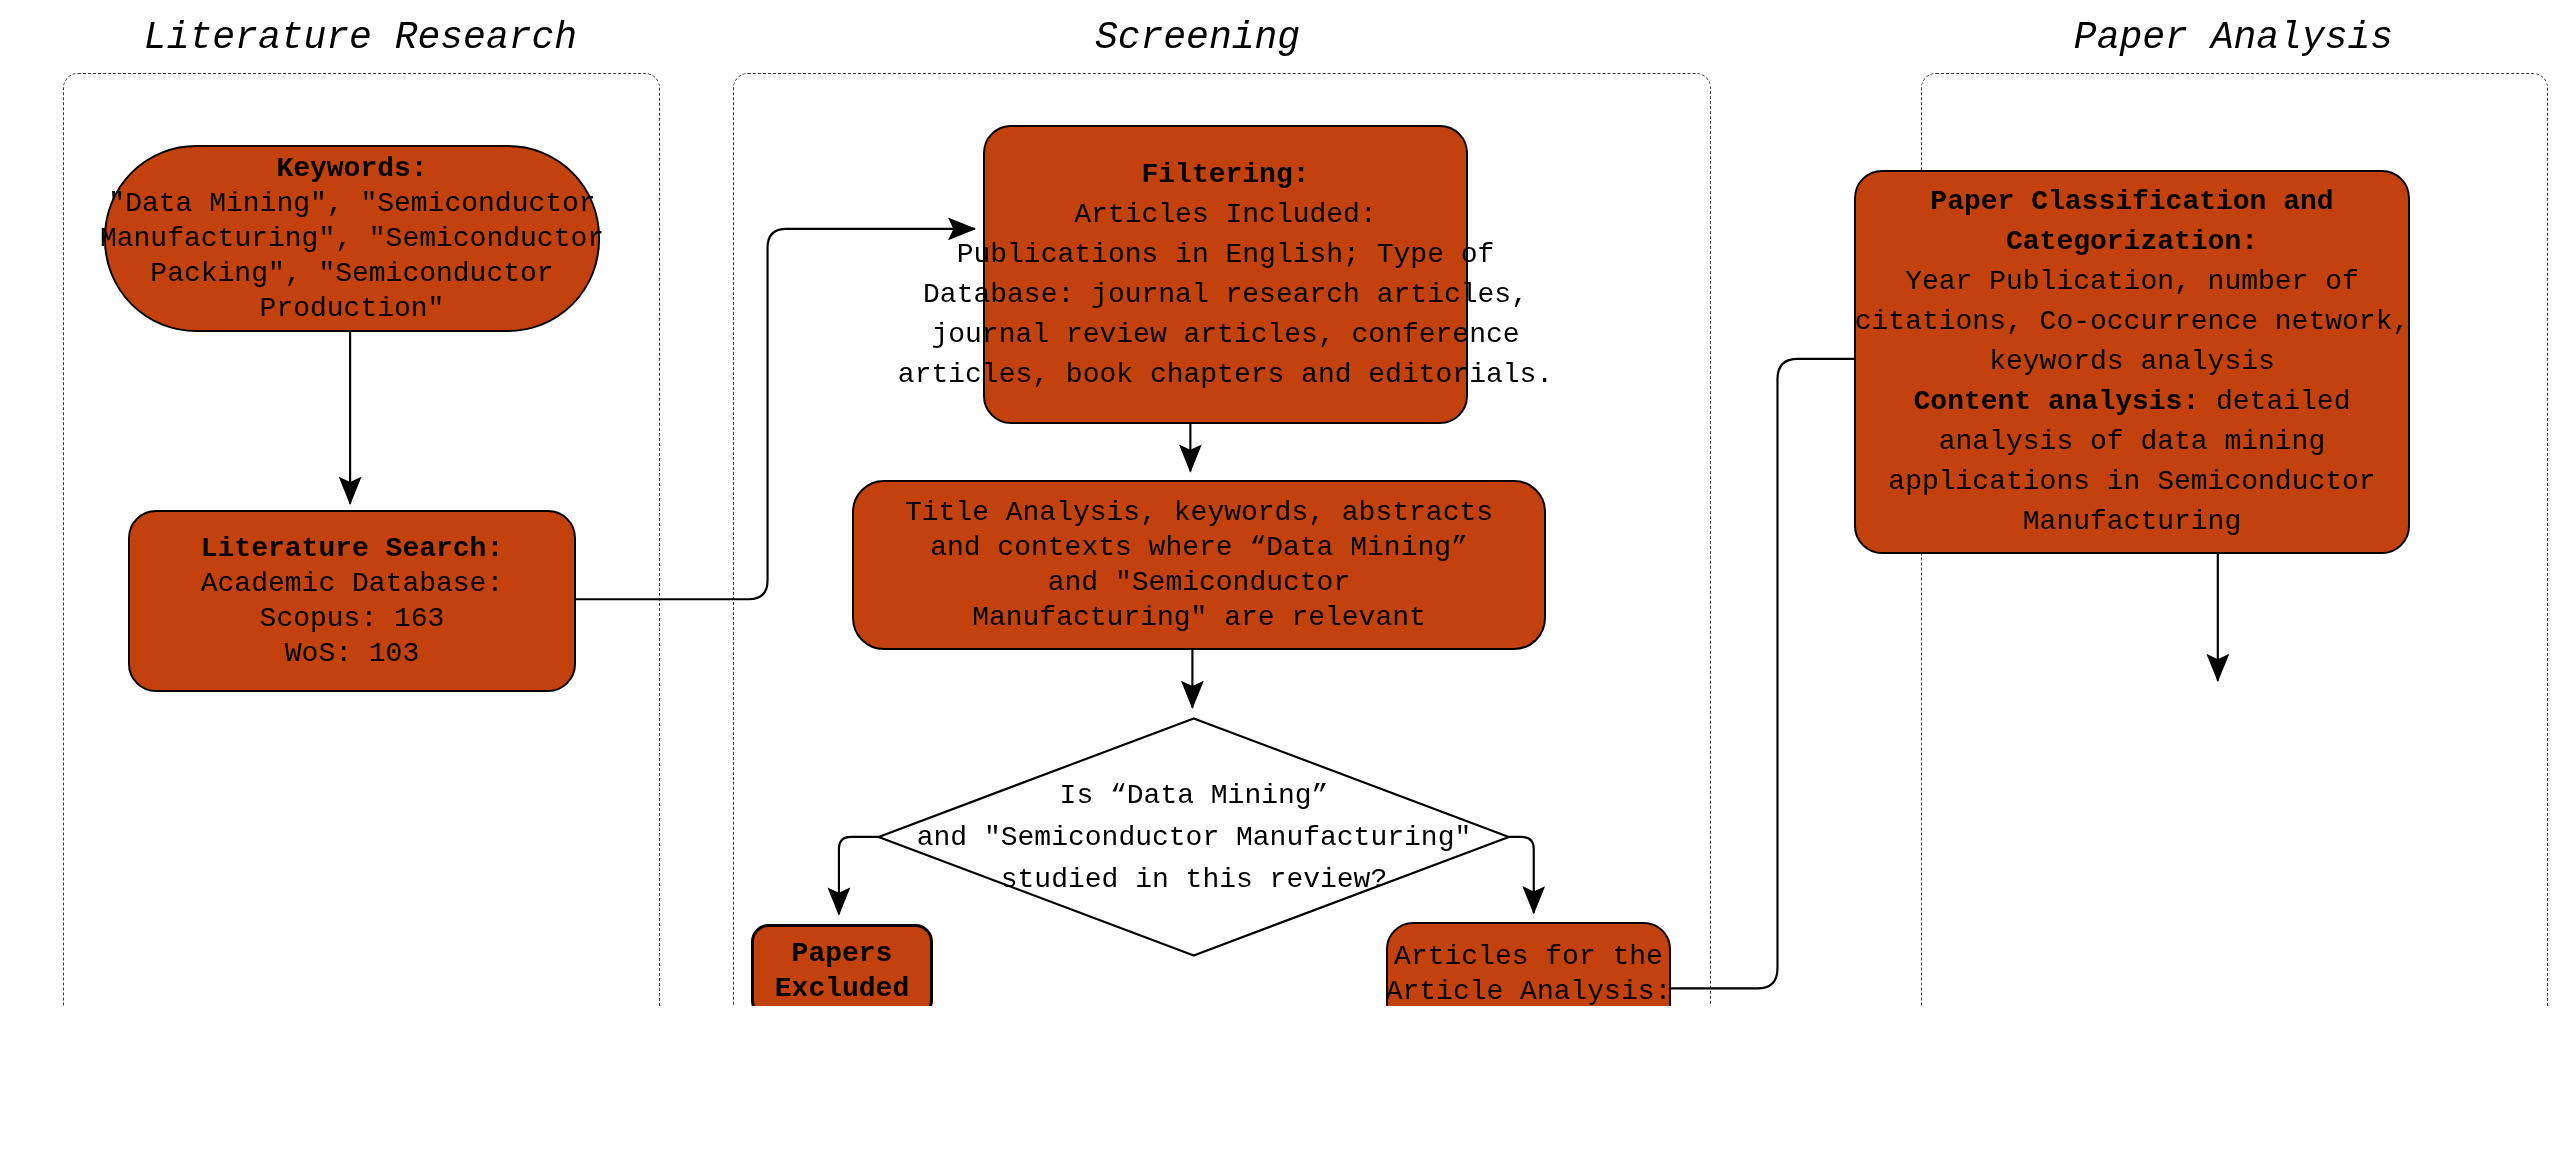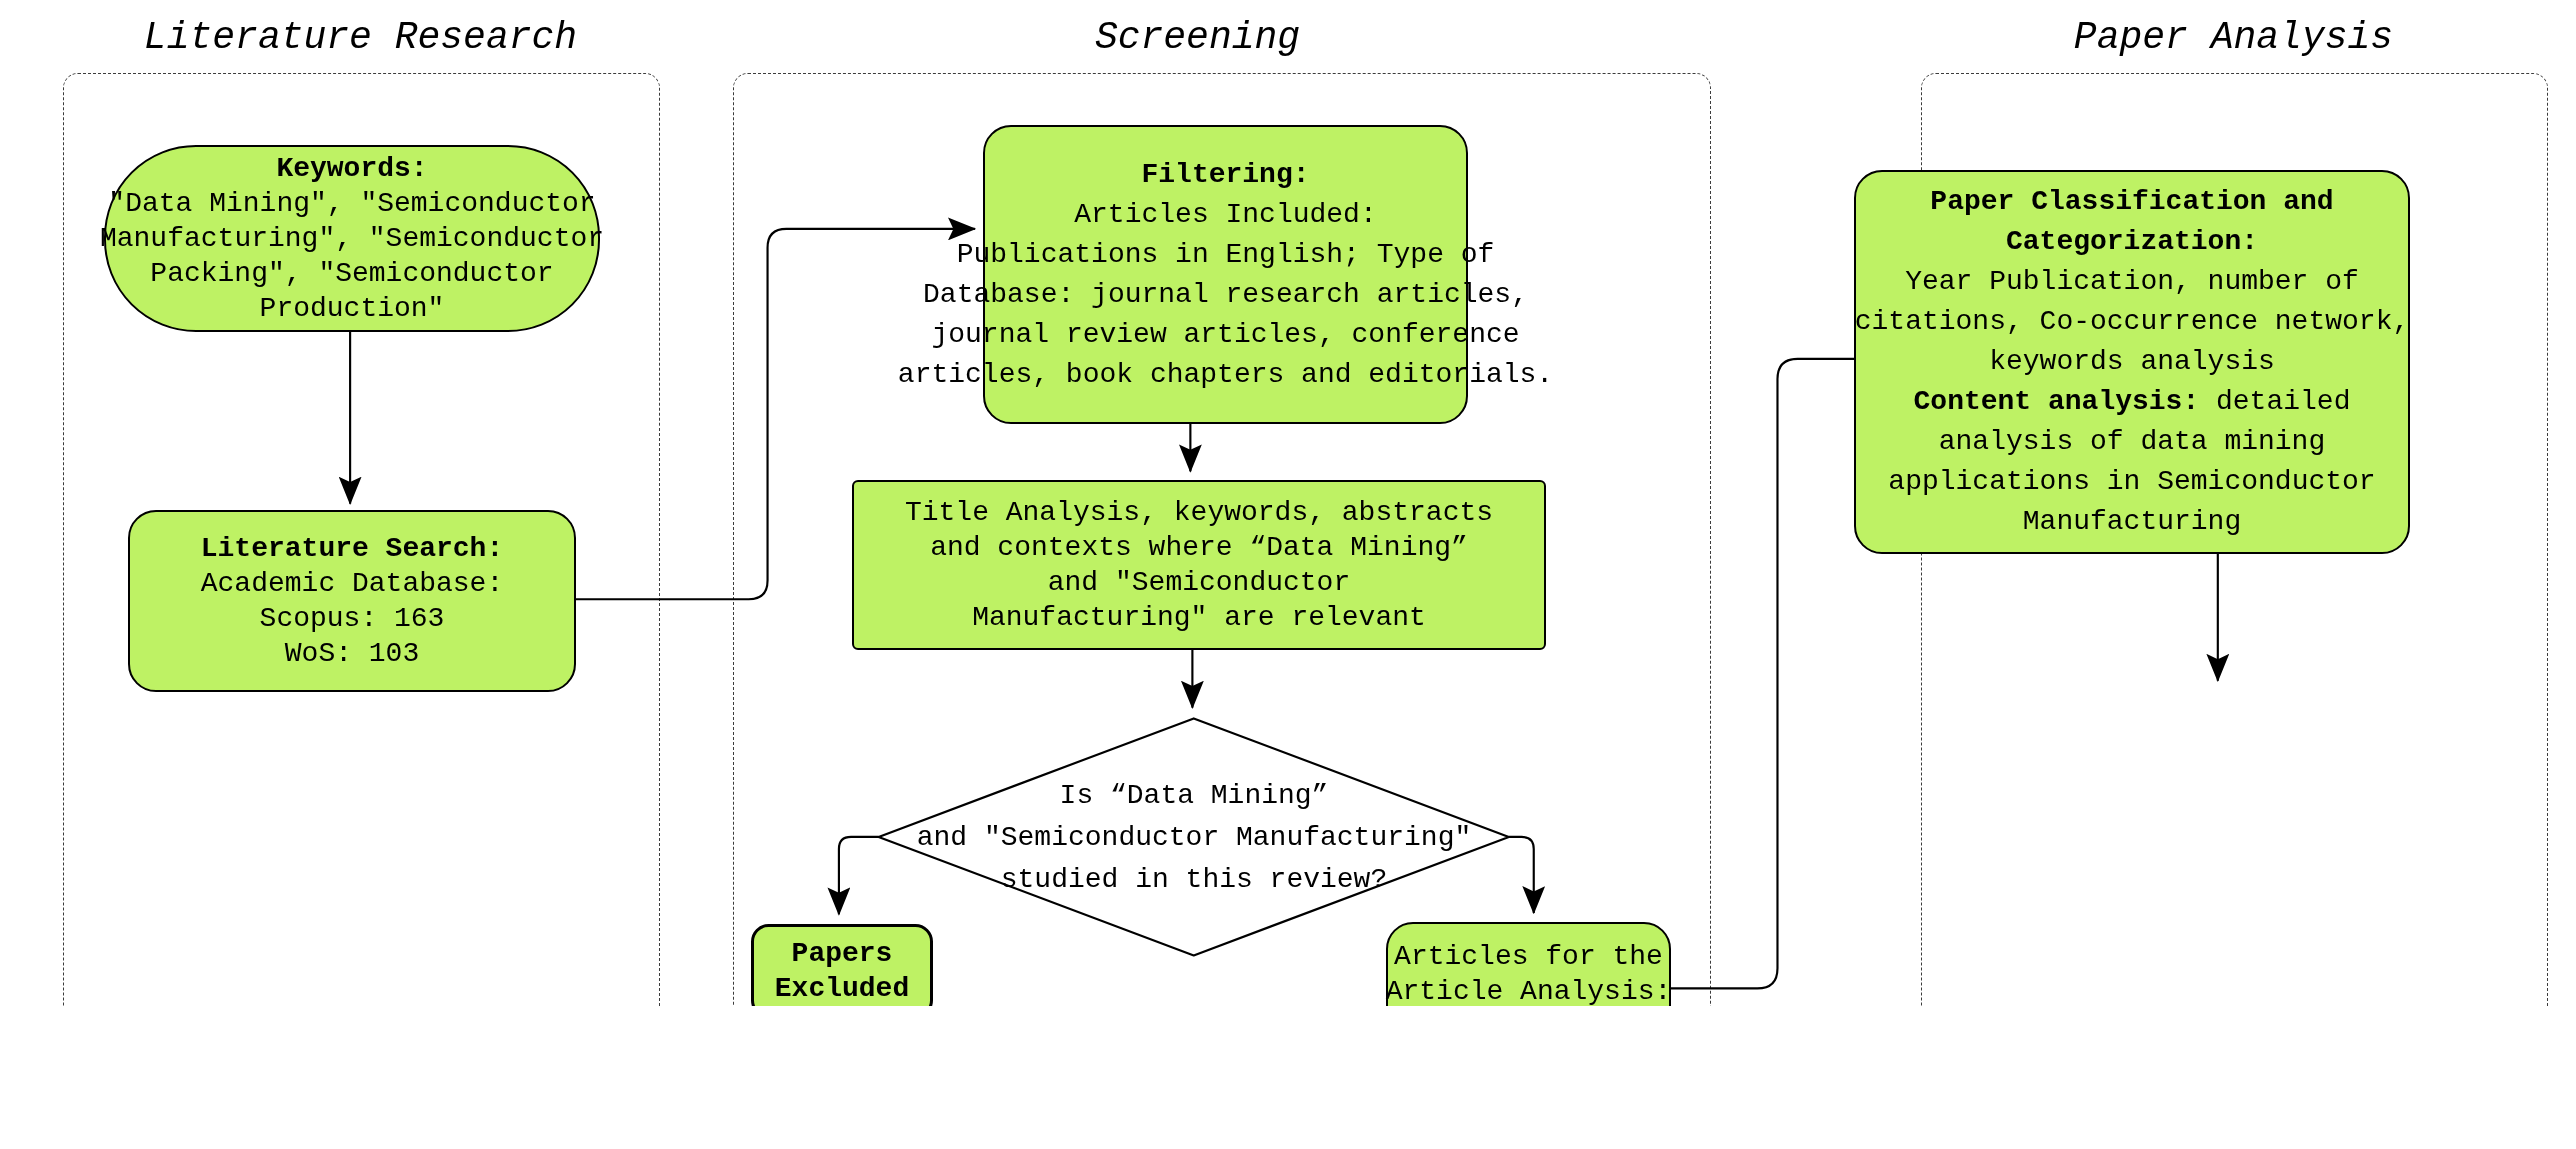--- a/index.html
+++ b/index.html
@@ -22,21 +22,21 @@
     top:10.8px;height:53px;
     font-style:italic;
     font-size:38px;
     text-align:center;
     line-height:53px;
     white-space:nowrap;
   }
   .node{
     position:absolute;
     border:2px solid #000;
-    background:#bef264;
+    background:#c2410c;
     display:flex;
     flex-direction:column;
     align-items:center;
     justify-content:center;
     text-align:center;
     font-size:28px;
   }
   .nline{white-space:nowrap;}
   .bold{font-weight:700;}
   .it{font-style:italic;}
@@ -97,21 +97,21 @@
 
   <div class="node" style="left:983px;top:125px;width:481px;height:295px;border-radius:28px;line-height:40px;">
     <div class="nline bold">Filtering:</div>
     <div class="nline">Articles Included:</div>
     <div class="nline">Publications in English; Type of</div>
     <div class="nline">Database: journal research articles,</div>
     <div class="nline">journal review articles, conference</div>
     <div class="nline">articles, book chapters and editorials.</div>
   </div>
 
-  <div class="node" style="left:852px;top:480px;width:690px;height:166px;border-radius:6px;line-height:35px;">
+  <div class="node" style="left:852px;top:480px;width:690px;height:166px;border-radius:32px;line-height:35px;">
     <div class="nline">Title Analysis, keywords, abstracts</div>
     <div class="nline">and contexts where “Data Mining”</div>
     <div class="nline">and "Semiconductor</div>
     <div class="nline">Manufacturing" are relevant</div>
   </div>
 
   <div class="diamond-text" style="left:891px;top:772px;width:606px;height:131px;line-height:42px;">
     <div class="nline">Is “Data Mining”</div>
     <div class="nline">and "Semiconductor Manufacturing"</div>
     <div class="nline">studied in this review?</div>

